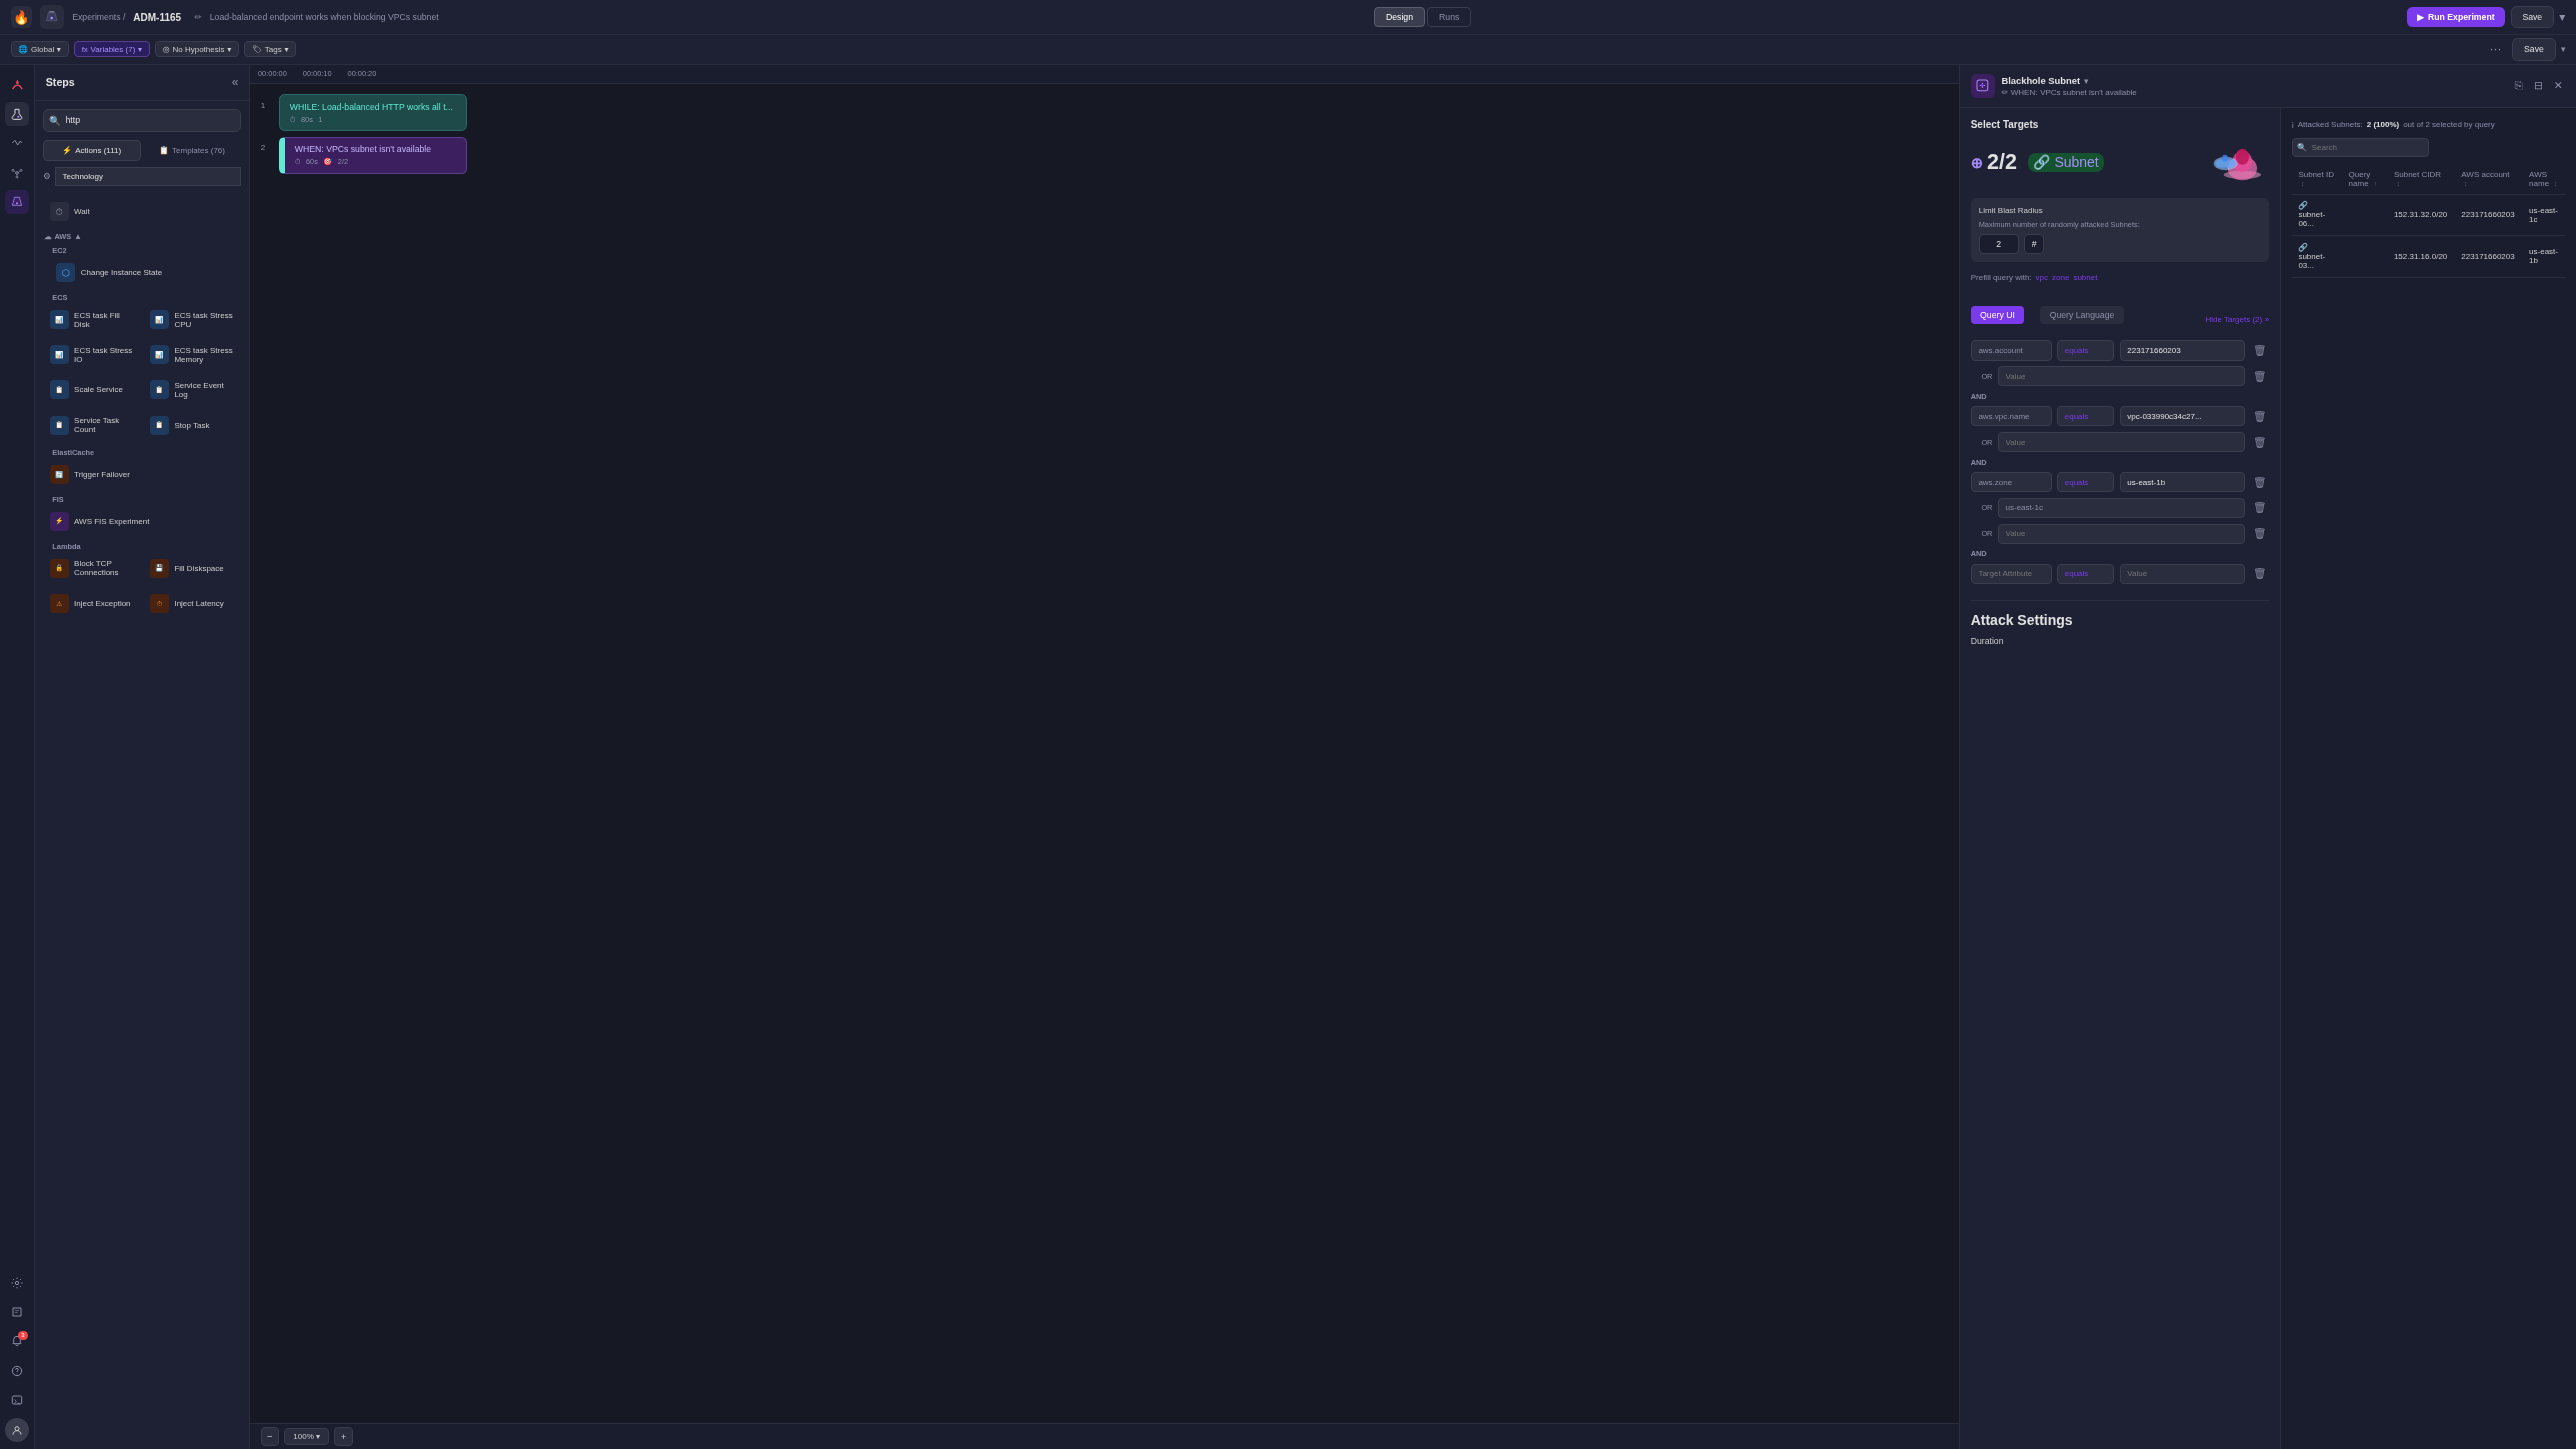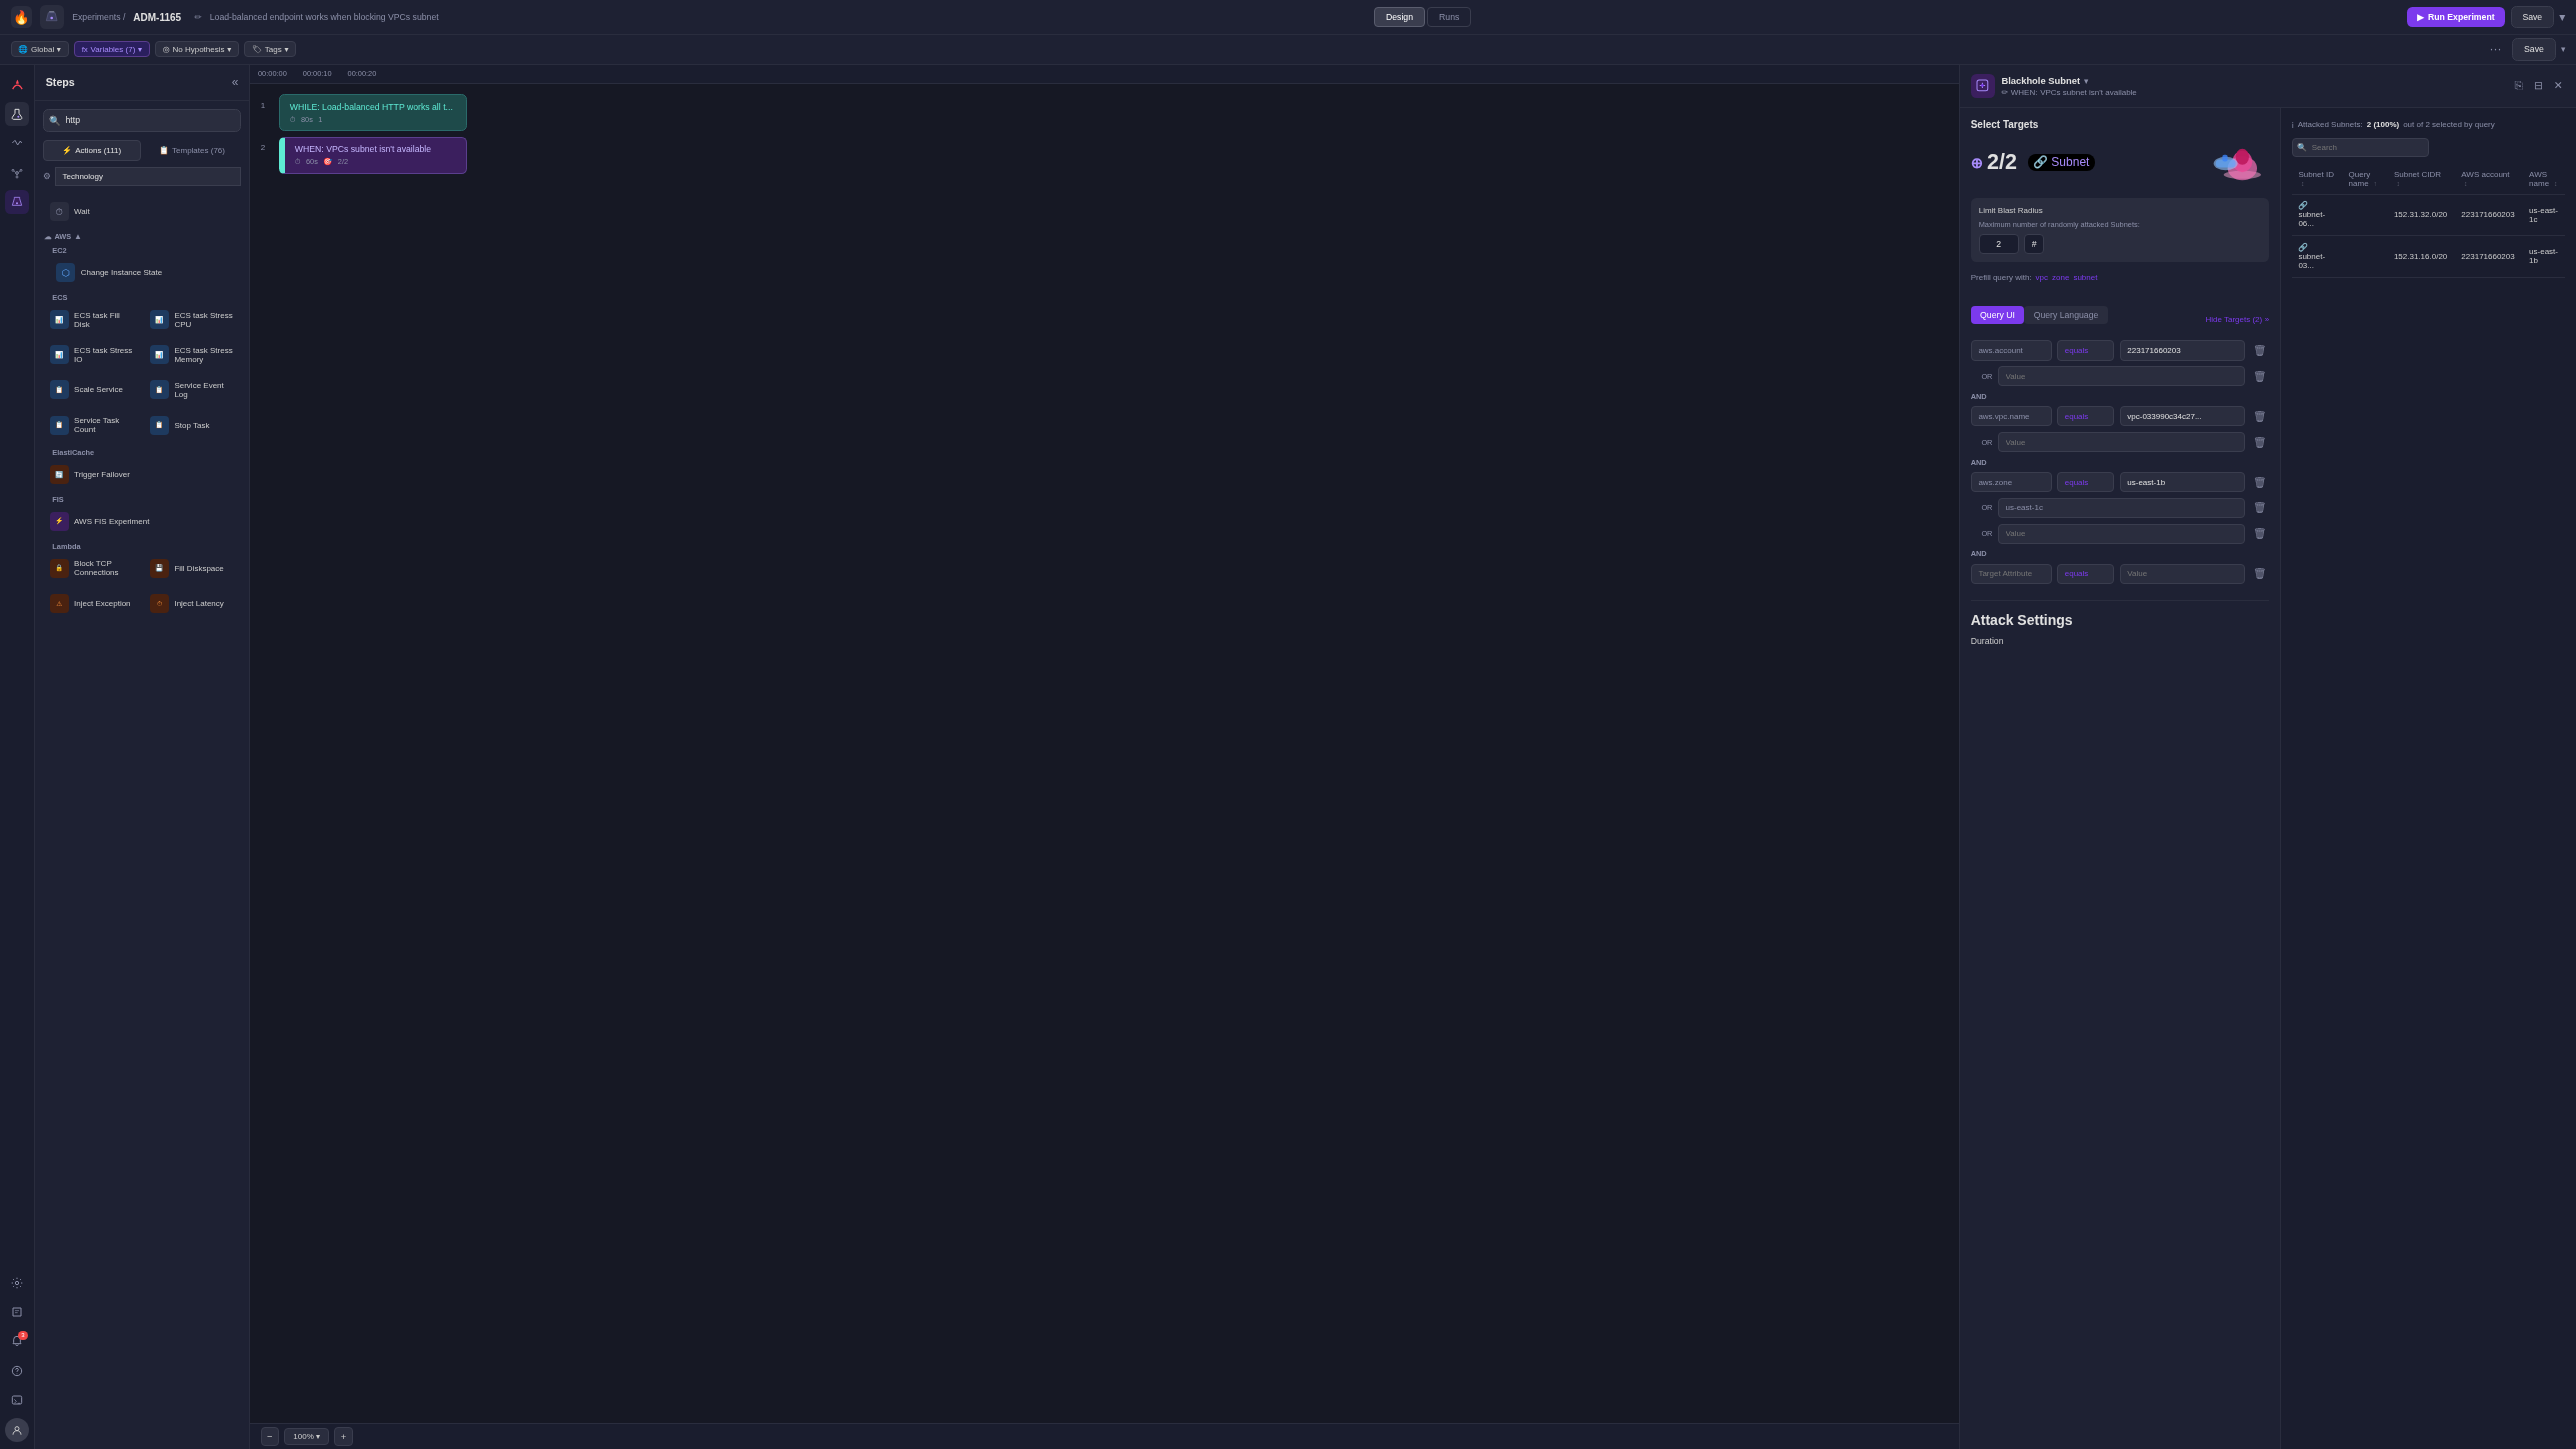--- a/index.html
+++ b/index.html
@@ -89,31 +89,31 @@
     .action-panel-icons span { cursor: pointer; font-size: 10.7px; padding: 2.7px; }
 
     
     .action-content { flex: 1; overflow-y: auto; display: flex; }
     .action-content::-webkit-scrollbar { width: 2.7px; }
     .action-content::-webkit-scrollbar-thumb { background: #3a3d4e; border-radius: 1.3px; }
     .targets-section { flex: 1; padding: 10.7px; border-right: 0.7px solid #2a2d3e; overflow-y: auto; }
     .targets-result { width: 295px; padding: 10.7px; overflow-y: auto; background: #1a1d2e; }
     .section-title { font-size: 10px; font-weight: 600; color: #e0e0e0; margin-bottom: 8px; }
     .target-count { font-size: 21.5px; font-weight: 700; color: #e0e0e0; display: flex; align-items: center; gap: 4px; }
-    .target-badge { background: #000000; color: #a78bfa; padding: 1.3px 5.4px; border-radius: 8px; font-size: 12px; }
+    .target-badge { background: #14532d; color: #a78bfa; padding: 1.3px 5.4px; border-radius: 8px; font-size: 14px; }
 
     
     .blast-section { background: #2a2d3e; border-radius: 5.4px; padding: 8px; margin-bottom: 10.7px; }
     .blast-label { font-size: 8px; color: #ccc; margin-bottom: 5.4px; }
     .blast-input-row { display: flex; align-items: center; gap: 5.4px; }
     .blast-input { background: #1a1d2e; border: 0.7px solid #3a3d4e; border-radius: 4px; padding: 4px 6.7px; color: #e0e0e0; font-size: 8.7px; width: 40px; text-align: center; }
     .blast-select { background: #1a1d2e; border: 0.7px solid #3a3d4e; border-radius: 4px; padding: 4px 6.7px; color: #e0e0e0; font-size: 8.7px; cursor: pointer; }
 
     
-    .query-tabs { display: flex; gap: 0; margin-bottom: 8px; }
+    .query-tabs { display: flex; gap: 16px; margin-bottom: 8px; }
     .query-tab { padding: 4px 9.4px; border-radius: 4px; border: none; cursor: pointer; font-size: 8.7px; }
     .query-tab.active { background: #7c3aed; color: #fff; }
     .query-tab.inactive { background: #2a2d3e; color: #8b8fa8; }
     .hide-targets-btn { margin-left: auto; background: none; border: none; color: #7c3aed; font-size: 8px; cursor: pointer; display: flex; align-items: center; gap: 2.7px; }
 
     
     .query-row { display: flex; align-items: center; gap: 5.4px; margin-bottom: 5.4px; }
     .query-attr { background: #2a2d3e; border: 0.7px solid #3a3d4e; border-radius: 4px; padding: 4.7px 6.7px; color: #8b8fa8; font-size: 8px; flex: 1; min-width: 81px; }
     .query-op { background: #2a2d3e; border: 0.7px solid #3a3d4e; border-radius: 4px; padding: 4.7px 6.7px; color: #7c3aed; font-size: 8px; width: 67px; cursor: pointer; }
     .query-val { background: #2a2d3e; border: 0.7px solid #3a3d4e; border-radius: 4px; padding: 4.7px 6.7px; color: #e0e0e0; font-size: 8px; flex: 1; }

